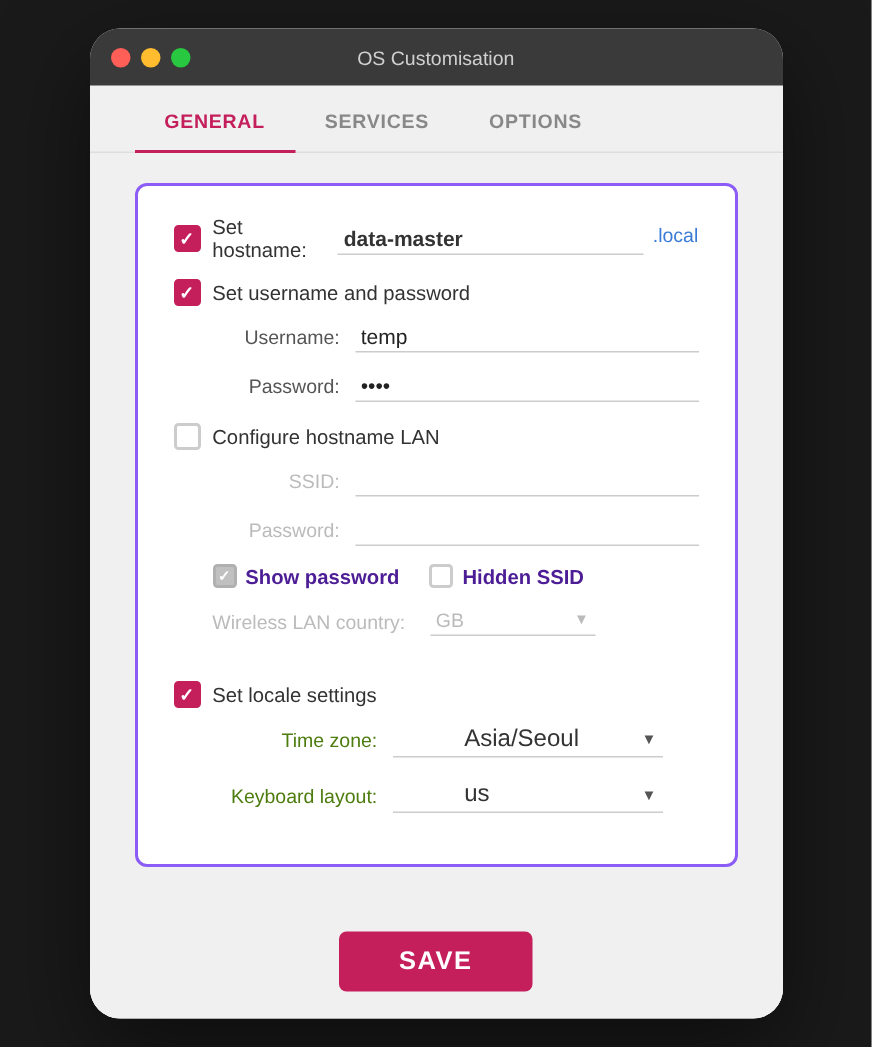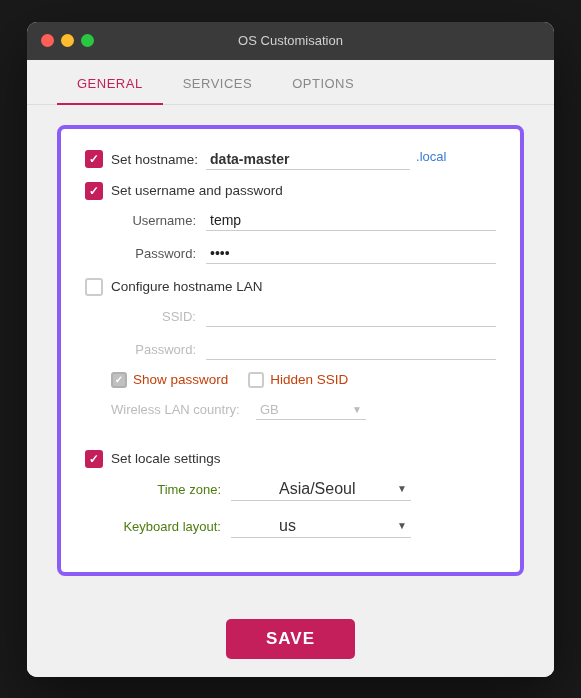--- a/index.html
+++ b/index.html
@@ -7,23 +7,23 @@
     body {
       display: flex;
       justify-content: center;
       align-items: center;
       min-height: 100vh;
       background: #1a1a1a;
       font-family: -apple-system, BlinkMacSystemFont, 'Segoe UI', sans-serif;
     }
 
     .window {
-      width: 527px;
+      width: 462px;
       background: #f0f0f0;
-      border-radius: 10px;
+      border-radius: 20px;
       overflow: hidden;
       box-shadow: 0 20px 60px rgba(0,0,0,0.5);
     }
 
     .titlebar {
       background: #3a3a3a;
       height: 38px;
       display: flex;
       align-items: center;
       padding: 0 14px;
@@ -63,42 +63,42 @@
     .tabs {
       display: flex;
       background: #f0f0f0;
       padding: 0 30px;
       border-bottom: 1px solid #ddd;
     }
 
     .tab {
       padding: 16px 20px 12px;
       font-size: 13px;
-      font-weight: 400;
+      font-weight: 700;
       letter-spacing: 0.5px;
       color: #888;
       cursor: pointer;
       border-bottom: 2px solid transparent;
       margin-bottom: -1px;
     }
 
     .tab.active {
       color: #c41e5b;
       border-bottom: 2px solid #c41e5b;
     }
 
     .main-content {
       padding: 20px 30px 25px;
     }
 
     .card {
       background: #fff;
       border-radius: 8px;
       padding: 20px 24px;
-      border: 4px solid #8b5cf6;
+      border: 2px solid #8b5cf6;
     }
 
     .checkbox-row {
       display: flex;
       align-items: center;
       margin-bottom: 10px;
     }
 
     .checkbox-container {
       display: flex;
@@ -130,21 +130,22 @@
       font-size: 12px;
       font-weight: bold;
     }
 
     .checkbox-label {
       font-size: 13.5px;
       color: #333;
     }
 
     .checkbox-label.disabled {
-      color: #c2410c;
+      color: #4c1d95;
+      font-weight: bold;
     }
 
     .field-row {
       display: flex;
       align-items: center;
       margin-bottom: 12px;
       padding-left: 26px;
     }
 
     .field-label {

